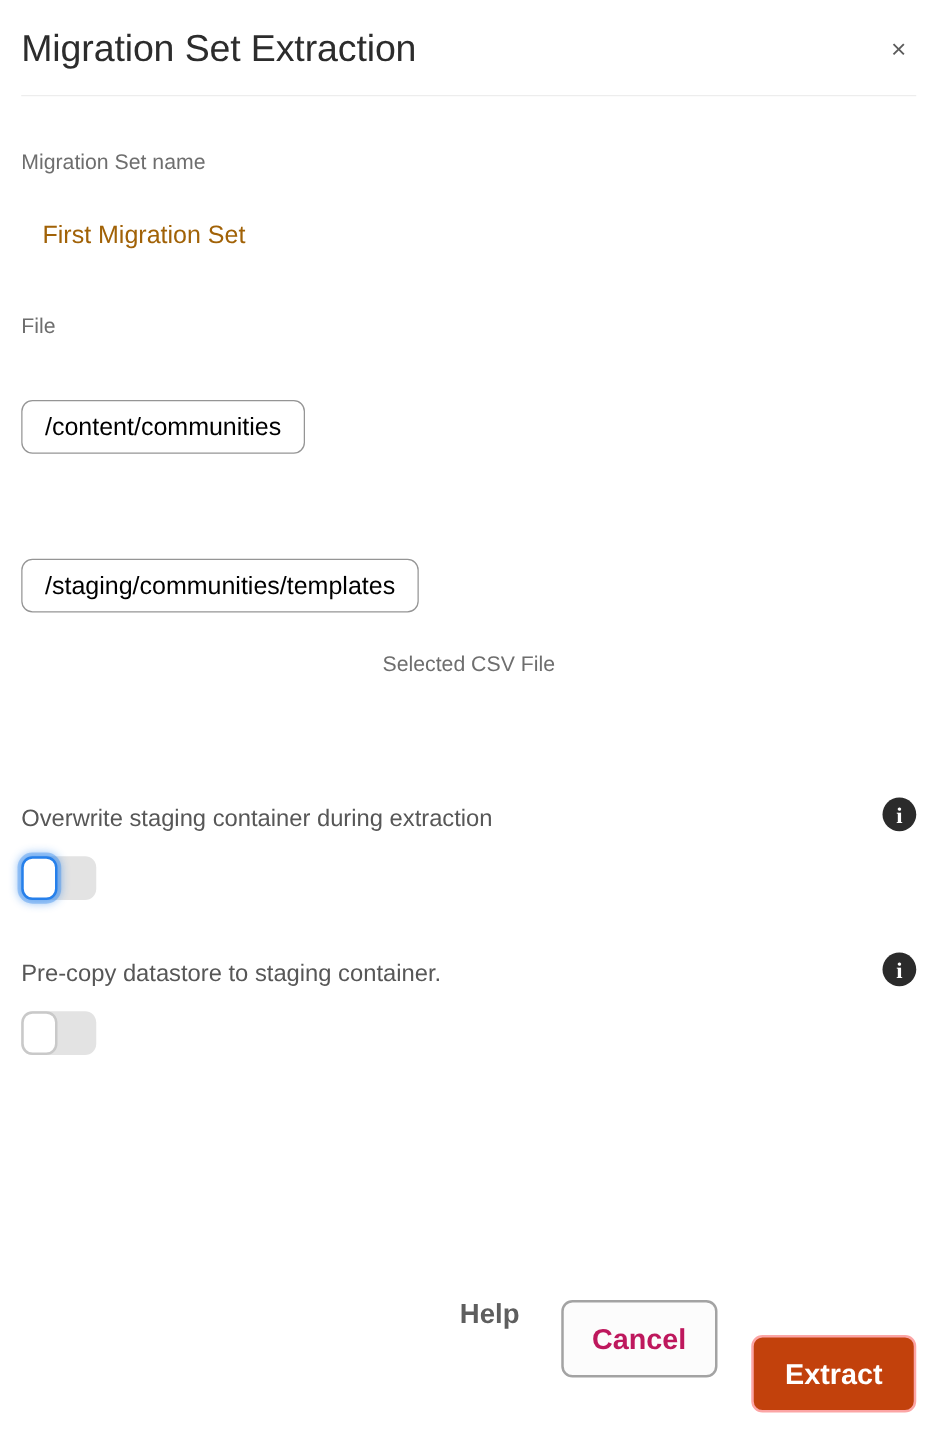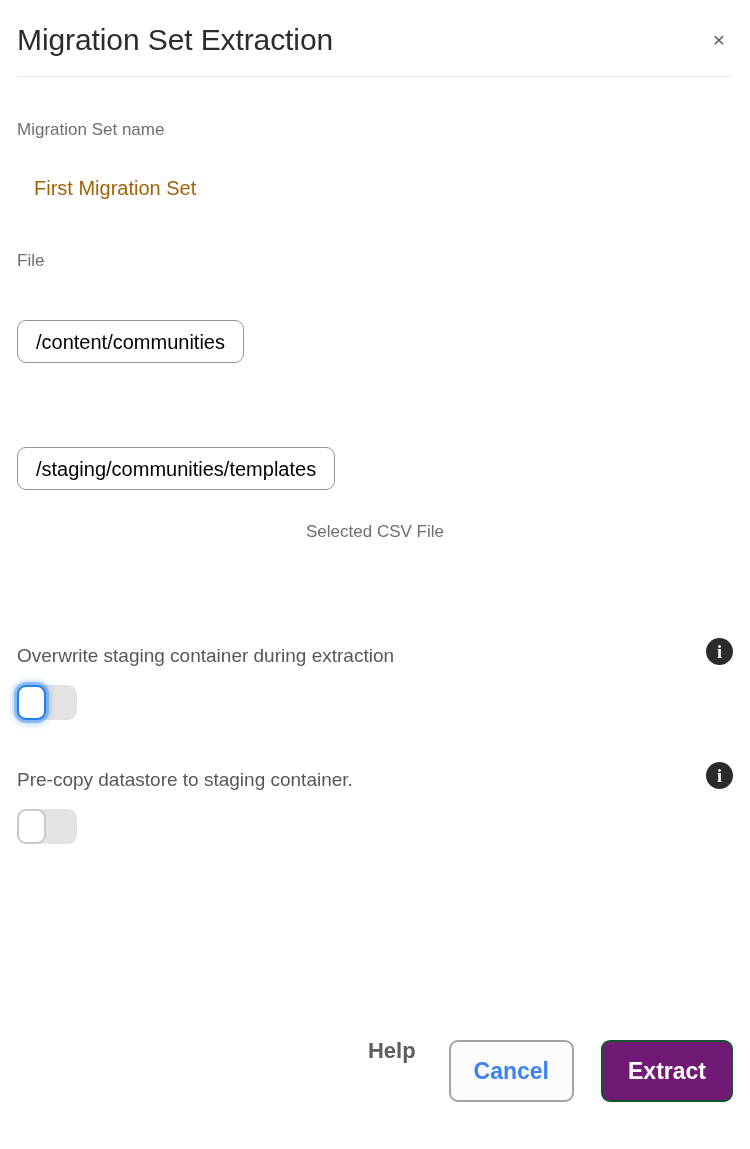--- a/index.html
+++ b/index.html
@@ -226,29 +226,30 @@
     cursor: pointer;
     display: inline-flex;
     align-items: center;
     justify-content: center;
     height: 62px;
   }
 
   .btn-cancel {
     background: #fcfcfc;
     border: 2px solid #a3a3a3;
-    color: #3b82f6;
+    color: #be185d;
     padding: 0 23px;
   }
 
   .btn-extract {
-    background: #701a75;
-    border: 2px solid #14532d;
+    background: #c2410c;
+    border: 2px solid #fca5a5;
     color: #ffffff;
     padding: 0 25px;
+    margin-top: 28px;
   }
 </style>
 </head>
 <body>
 
 <div class="dialog">
 
   <div class="dialog-header">
     <div class="dialog-title">Migration Set Extraction</div>
     <button class="close-button">×</button>

